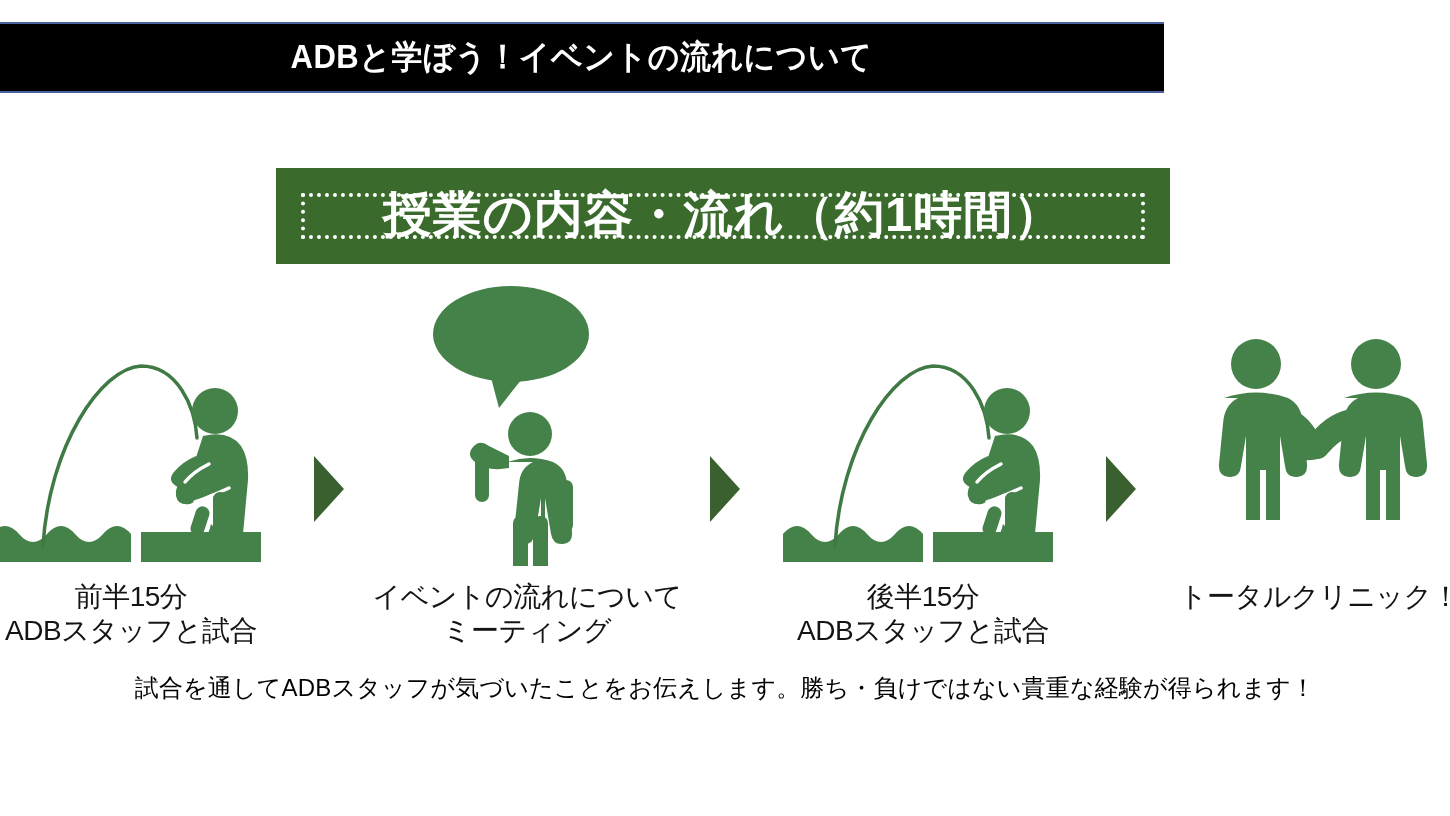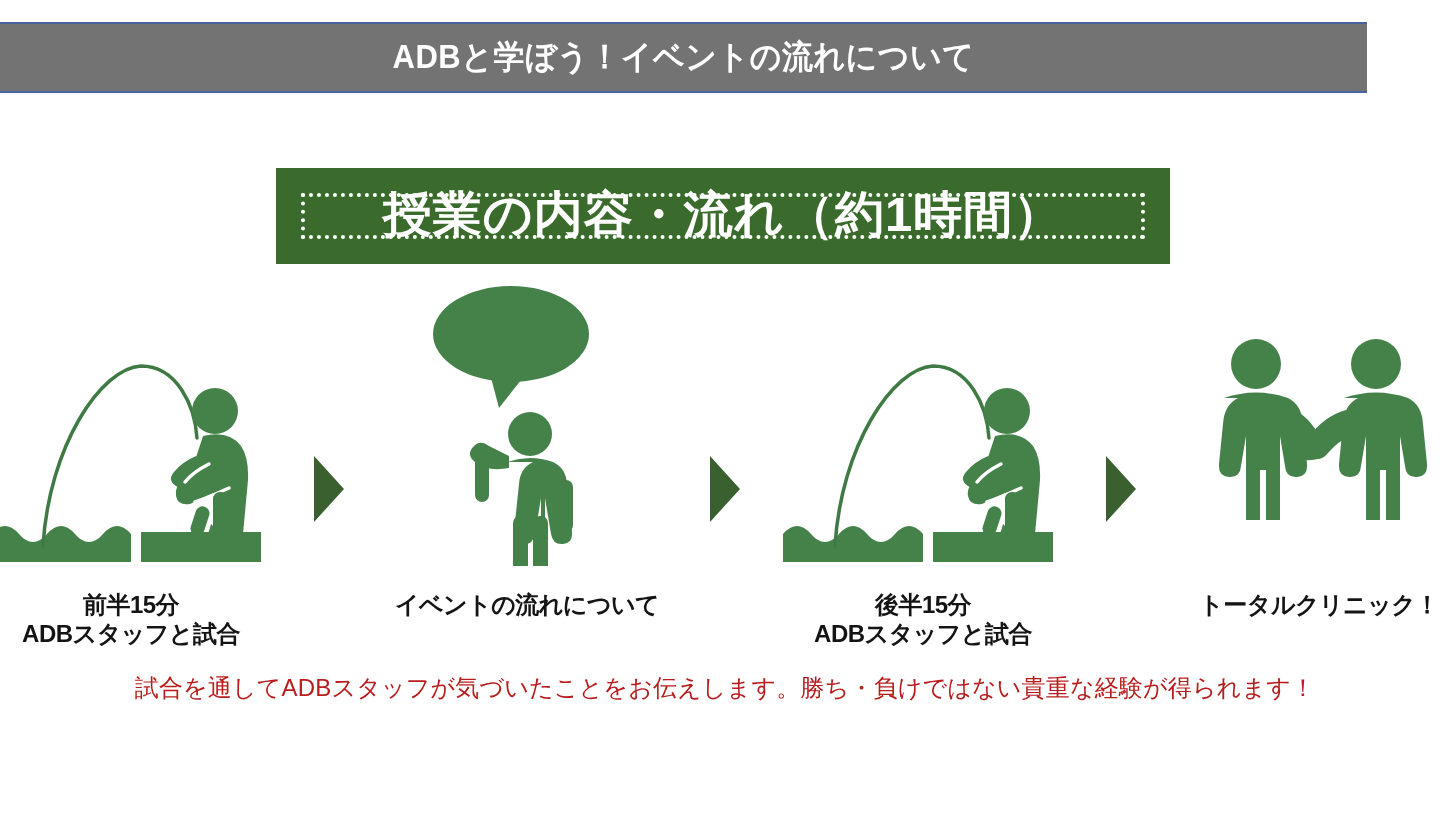--- a/index.html
+++ b/index.html
@@ -14,23 +14,23 @@
     overflow: hidden;
     font-family: "Liberation Sans", "DejaVu Sans", sans-serif;
     position: relative;
   }
 
   
   .header-banner {
     position: absolute;
     left: 0;
     top: 22px;
-    width: 1367px;
+    width: 1164px;
     height: 71px;
-    background: #737373;
+    background: #000000;
     border-top: 2px solid #4a63a0;
     border-bottom: 2px solid #4a63a0;
     box-sizing: border-box;
     display: flex;
     align-items: center;
     justify-content: center;
   }
   .header-title {
     color: #ffffff;
     font-size: 33px;
@@ -92,25 +92,25 @@
     width: 340px;
     height: 290px;
     display: flex;
     align-items: flex-end;
     justify-content: center;
   }
   .step-art svg {
     display: block;
   }
   .step-caption {
-    margin-top: 24px;
+    margin-top: 14px;
     text-align: center;
     color: #141414;
-    font-size: 24px;
-    font-weight: bold;
+    font-size: 28px;
+    font-weight: normal;
     line-height: 1.22;
     letter-spacing: -0.5px;
     white-space: nowrap;
   }
   .step-caption .line2 {
     display: block;
   }
 
   .arrow-cell {
     width: 56px;
@@ -124,21 +124,21 @@
   }
   .arrow-cell svg { display: block; }
 
   
   .footer-note {
     position: absolute;
     left: 0;
     top: 672px;
     width: 1450px;
     text-align: center;
-    color: #b91c1c;
+    color: #000000;
     font-size: 24px;
     font-weight: normal;
     letter-spacing: 0.2px;
     white-space: nowrap;
   }
 </style>
 </head>
 <body>
 
 <div class="header-banner">
@@ -206,20 +206,21 @@
         <rect x="68" y="172" width="14" height="46" rx="7" fill="#45824a"></rect>
 
         <rect x="106" y="232" width="15" height="58" rx="7" fill="#45824a"></rect>
         <rect x="126" y="232" width="15" height="58" rx="7" fill="#45824a"></rect>
 
         <rect x="152" y="196" width="14" height="52" rx="7" fill="#45824a"></rect>
       </svg>
     </div>
     <div class="step-caption">
       <span>イベントの流れについて</span>
+      <span class="line2">ミーティング</span>
     </div>
   </div>
 
   <div class="arrow-cell">
     <svg width="34" height="70" viewBox="0 0 34 70" aria-hidden="true">
       <polygon points="2,2 32,35 2,68" fill="#3a6030"></polygon>
     </svg>
   </div>
 
   <div class="step">

